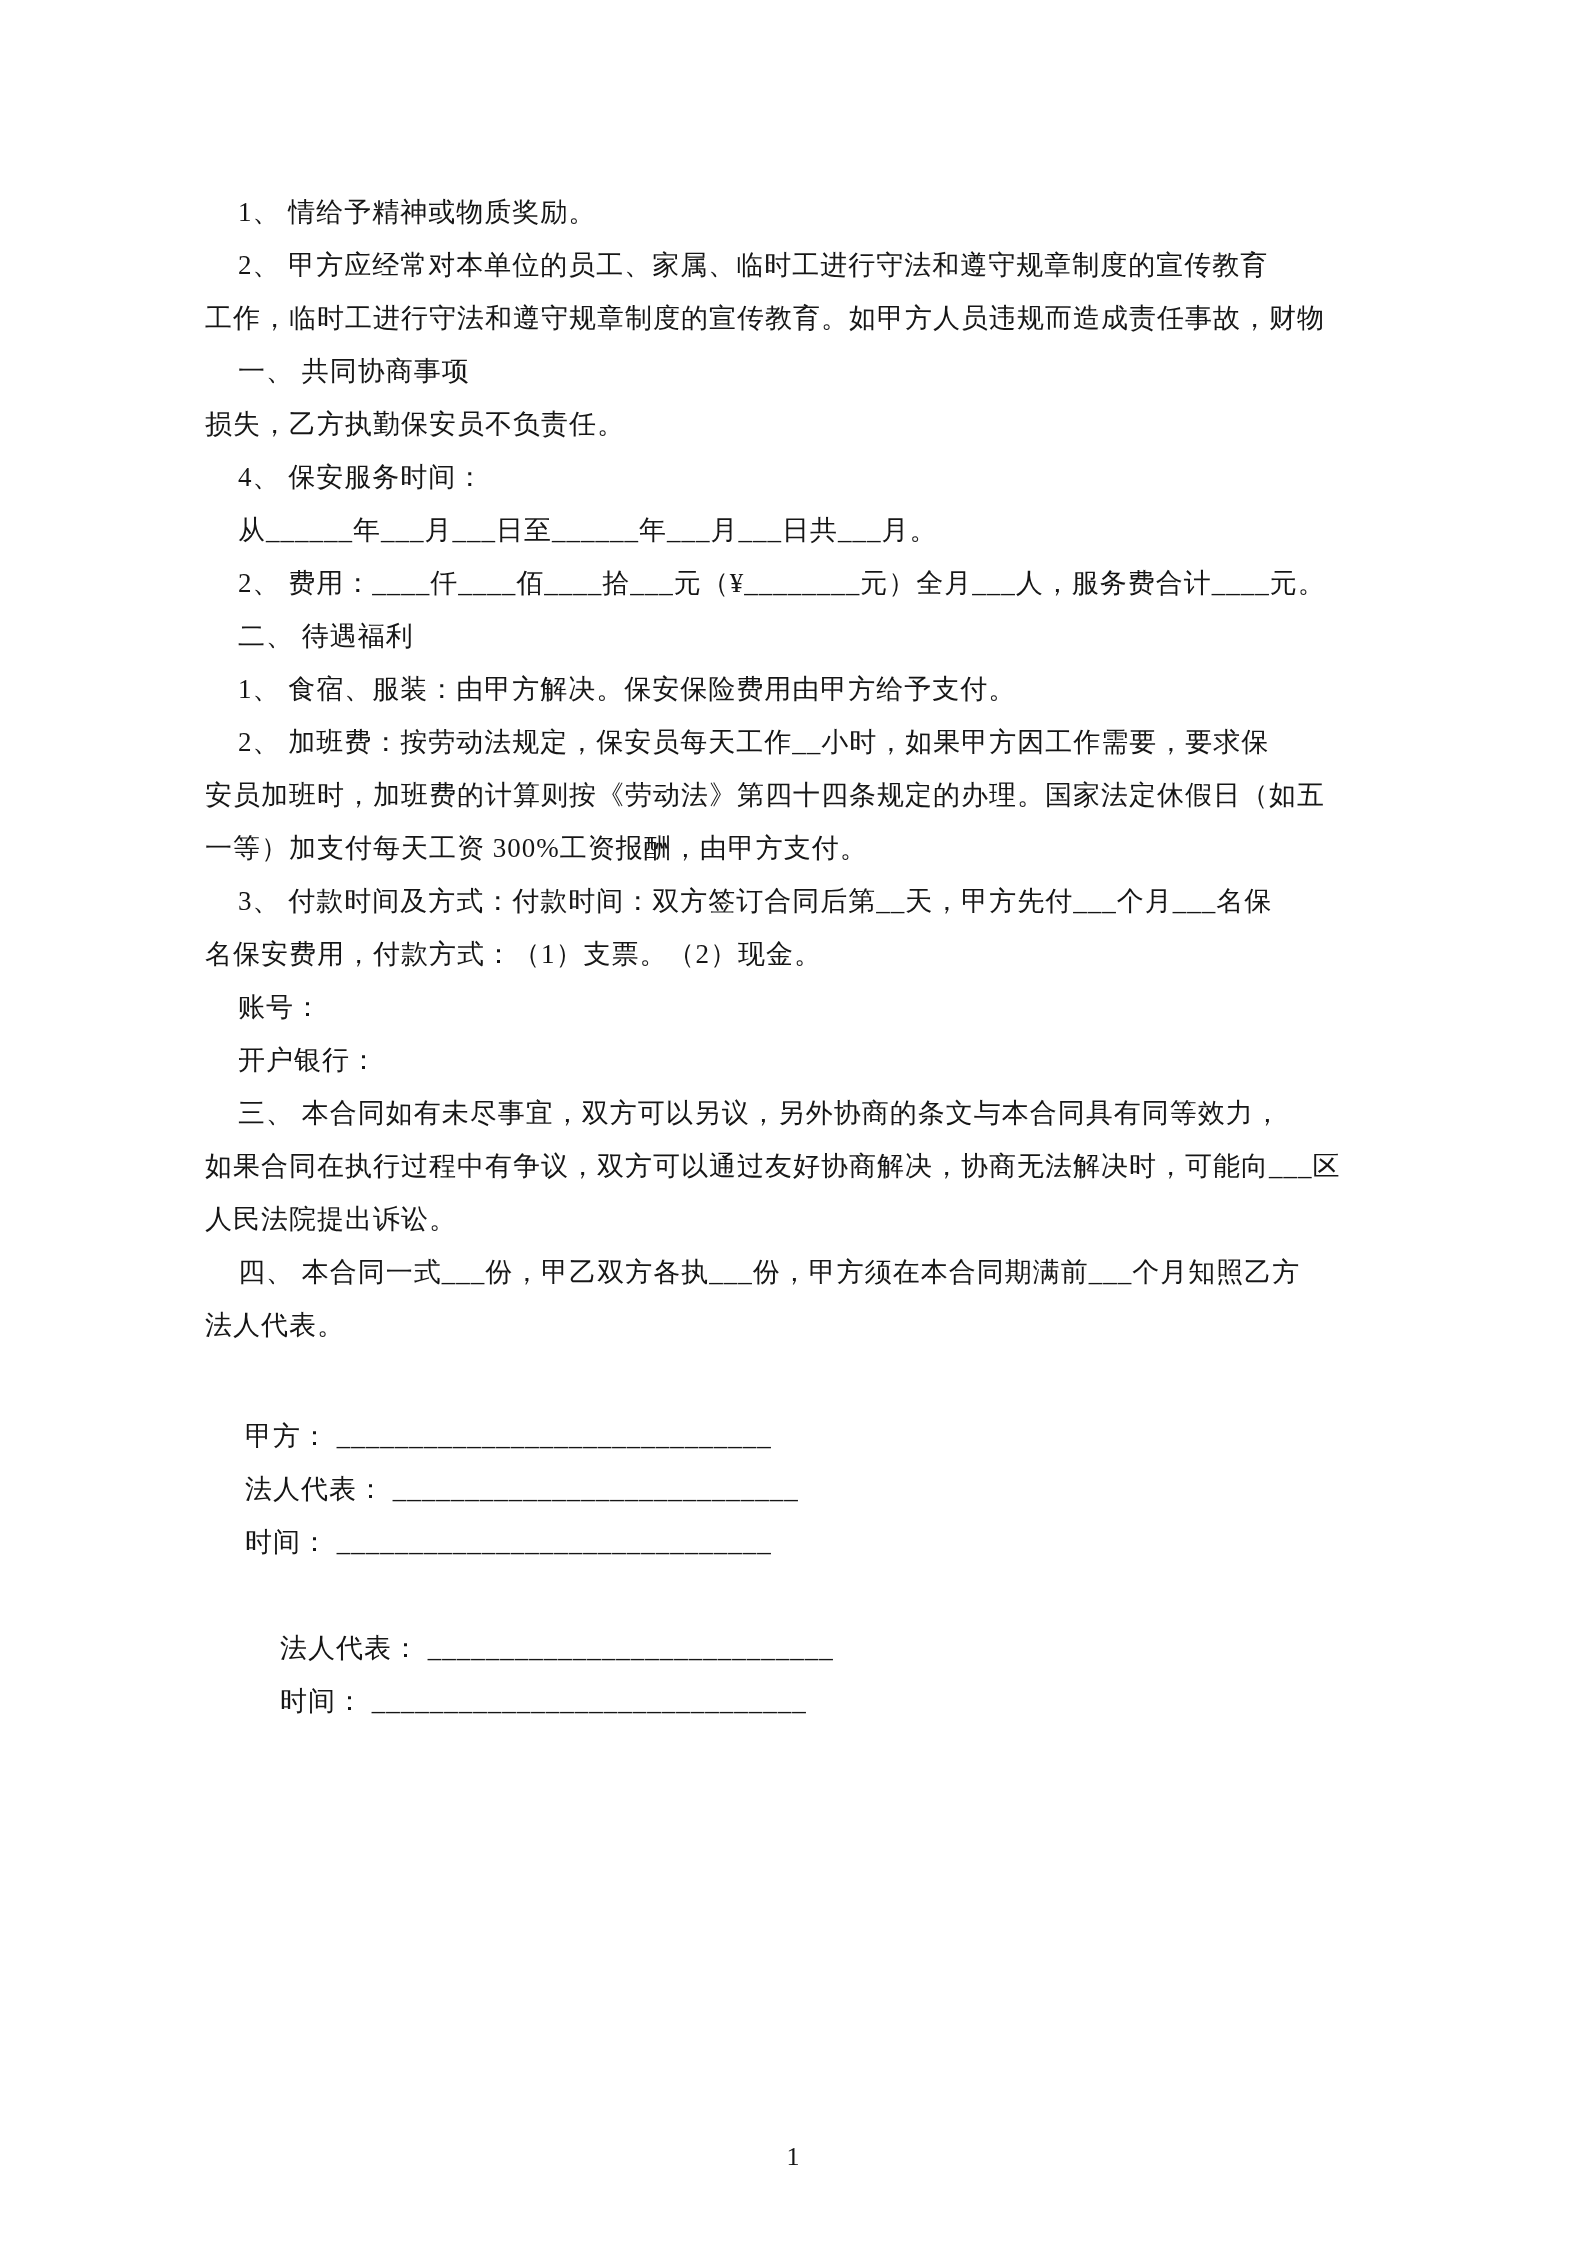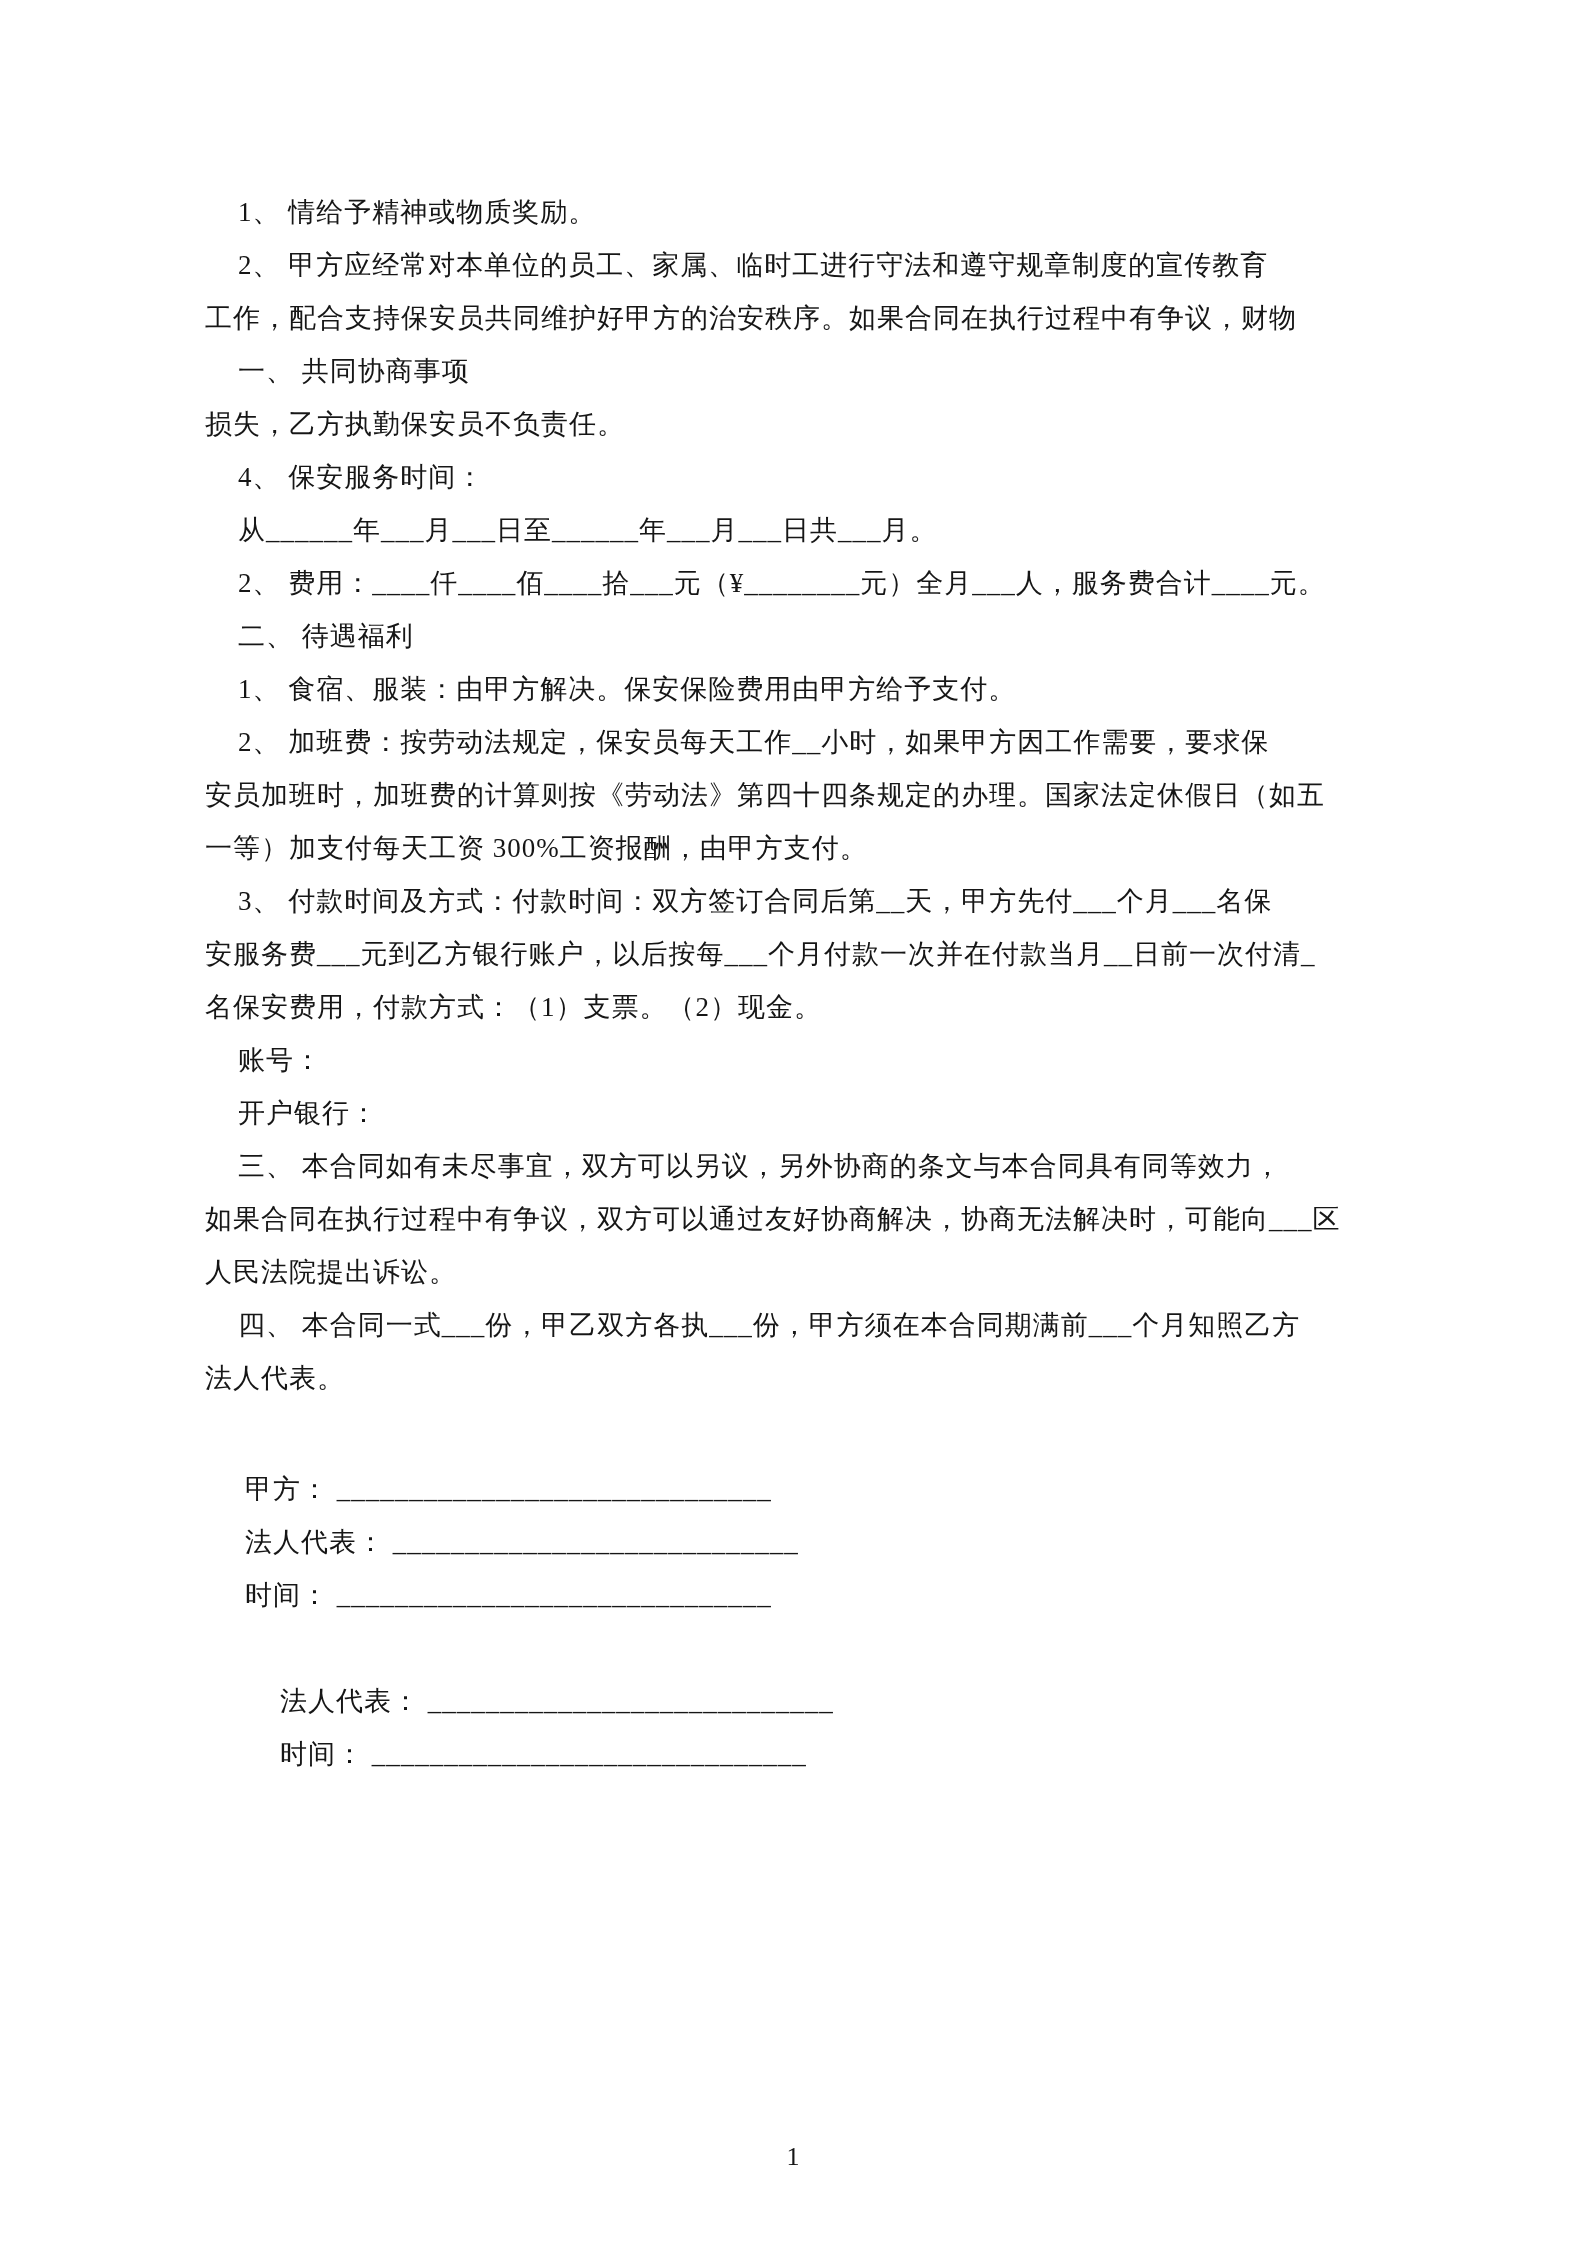--- a/index.html
+++ b/index.html
@@ -53,33 +53,32 @@
   }
 </style>
 </head>
 <body>
 
 <div class="page">
   <div class="content">
 
     <p class="line indent">1、 情给予精神或物质奖励。</p>
     <p class="line indent">2、 甲方应经常对本单位的员工、家属、临时工进行守法和遵守规章制度的宣传教育</p>
-    <p class="line">工作，配合支持保安员共同维护好甲方的治安秩序。如果合同在执行过程中有争议，财物</p>
+    <p class="line">工作，临时工进行守法和遵守规章制度的宣传教育。如甲方人员违规而造成责任事故，财物</p>
     <p class="line indent">一、 共同协商事项</p>
     <p class="line">损失，乙方执勤保安员不负责任。</p>
     <p class="line indent">4、 保安服务时间：</p>
     <p class="line indent">从______年___月___日至______年___月___日共___月。</p>
     <p class="line indent">2、 费用：____仟____佰____拾___元（¥________元）全月___人，服务费合计____元。</p>
     <p class="line indent">二、 待遇福利</p>
     <p class="line indent">1、 食宿、服装：由甲方解决。保安保险费用由甲方给予支付。</p>
     <p class="line indent">2、 加班费：按劳动法规定，保安员每天工作__小时，如果甲方因工作需要，要求保</p>
     <p class="line">安员加班时，加班费的计算则按《劳动法》第四十四条规定的办理。国家法定休假日（如五</p>
     <p class="line">一等）加支付每天工资 300%工资报酬，由甲方支付。</p>
     <p class="line indent">3、 付款时间及方式：付款时间：双方签订合同后第__天，甲方先付___个月___名保</p>
-    <p class="line">安服务费___元到乙方银行账户，以后按每___个月付款一次并在付款当月__日前一次付清_</p>
     <p class="line">名保安费用，付款方式：（1）支票。（2）现金。</p>
     <p class="line indent">账号：</p>
     <p class="line indent">开户银行：</p>
     <p class="line indent">三、 本合同如有未尽事宜，双方可以另议，另外协商的条文与本合同具有同等效力，</p>
     <p class="line">如果合同在执行过程中有争议，双方可以通过友好协商解决，协商无法解决时，可能向___区</p>
     <p class="line">人民法院提出诉讼。</p>
     <p class="line indent">四、 本合同一式___份，甲乙双方各执___份，甲方须在本合同期满前___个月知照乙方</p>
     <p class="line">法人代表。</p>
 
     <div class="sig-block first">

